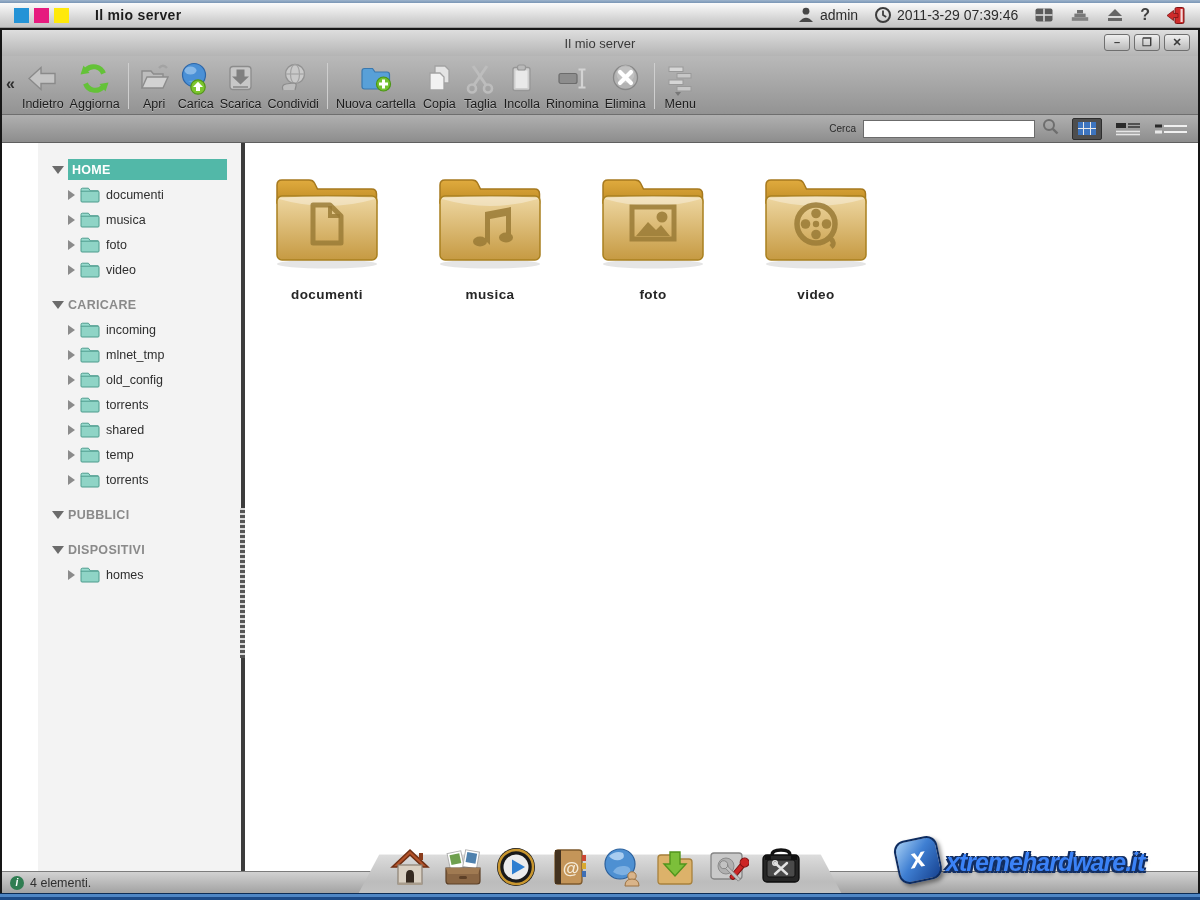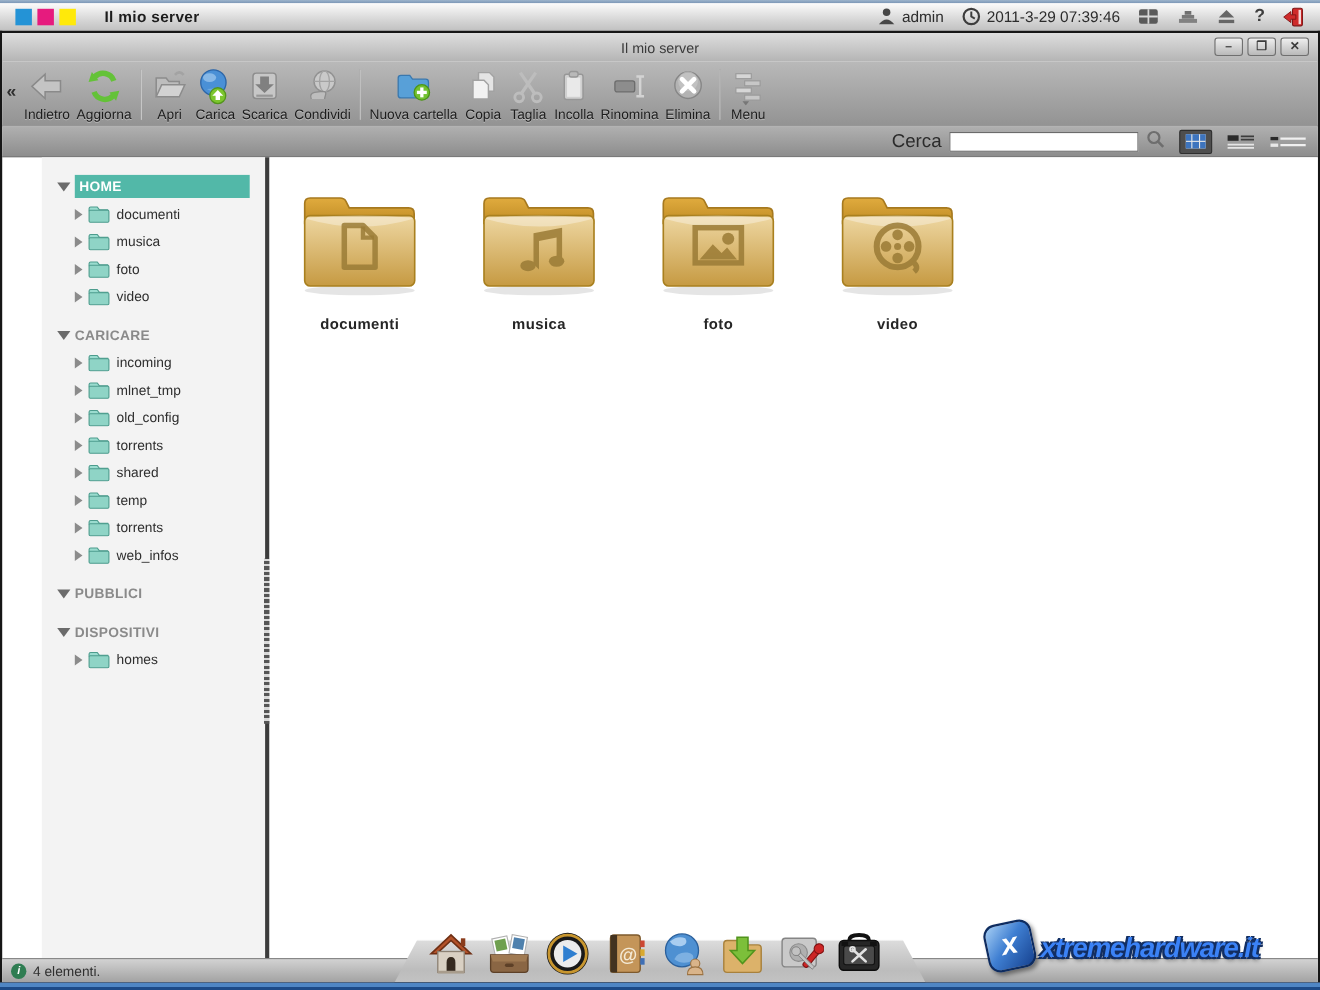--- a/index.html
+++ b/index.html
@@ -43,21 +43,21 @@
   .tsep { width:1px; background:#777; border-right:1px solid #cfcfcf; height:46px; margin:0 5px 2px 5px; align-self:flex-end; }
   .tbtn { display:flex; flex-direction:column; align-items:center; padding:0 3px; cursor:default; }
   .tbtn svg { width:35px; height:35px; display:block; }
   .tbtn .lbl { font-size:12.5px; color:#1c1c1c; margin-top:1px; white-space:nowrap;
     text-shadow:0 1px 0 rgba(255,255,255,.35); }
 
   
   .searchrow { height:28px; background:linear-gradient(#b0b0b0,#8d8d8d);
     display:flex; align-items:center; justify-content:flex-end; gap:7px; padding-right:10px;
     border-bottom:1px solid #5f5f5f; }
-  .search-label { font-size:17px; color:#2b2b2b;margin-left:26px; }
+  .search-label { font-size:10px; color:#2b2b2b;margin-left:26px; }
   .search-input { width:172px; height:18px; border:1px solid #6b6b6b; background:#fff; font-size:12px; padding:0 4px; }
   .viewbtns { display:flex; align-items:center; gap:13px; margin-left:6px; }
   .vbtn-grid { width:30px; height:22px; background:#4e4e4e; border:1px solid #2e2e2e; border-radius:2px;
     display:flex; align-items:center; justify-content:center; }
   .grid-ic { width:18px; height:13px; display:grid; grid-template-columns:repeat(3,1fr); grid-template-rows:repeat(2,1fr); gap:1px; background:#e8e8e8; }
   .grid-ic i { background:#3d74be; }
   .flat-ic svg { display:block; }
 
   
   .wbody { position:absolute; top:113px; bottom:22px; left:0; right:0; display:flex;padding-left:36px; }
@@ -485,28 +485,20 @@
               </svg>
             <span class="ilbl">temp</span>
           </div>
           <div class="tree-item">
             <span class="tri-right"></span>
             <svg width="20" height="16" viewBox="0 0 20 16">
                 <path d="M1,5 V2.6 Q1,1.2 2.4,1.2 h6 l2,2.6 h8" fill="#9adccf" stroke="#4c9c8d" stroke-width="1"></path>
                 <rect x="1" y="4.2" width="18" height="10.8" rx="1" fill="#8fd4c6" stroke="#4c9c8d" stroke-width="1"></rect>
               </svg>
             <span class="ilbl">torrents</span>
-          </div>
-          <div class="tree-item">
-            <span class="tri-right"></span>
-            <svg width="20" height="16" viewBox="0 0 20 16">
-                <path d="M1,5 V2.6 Q1,1.2 2.4,1.2 h6 l2,2.6 h8" fill="#9adccf" stroke="#4c9c8d" stroke-width="1"></path>
-                <rect x="1" y="4.2" width="18" height="10.8" rx="1" fill="#8fd4c6" stroke="#4c9c8d" stroke-width="1"></rect>
-              </svg>
-            <span class="ilbl">web_infos</span>
           </div>
         </div>
 
         <div class="tree-section">
           <div class="tree-head">
             <span class="tri-down"></span>
             <span class="hlbl">PUBBLICI</span>
           </div>
         </div>
 

